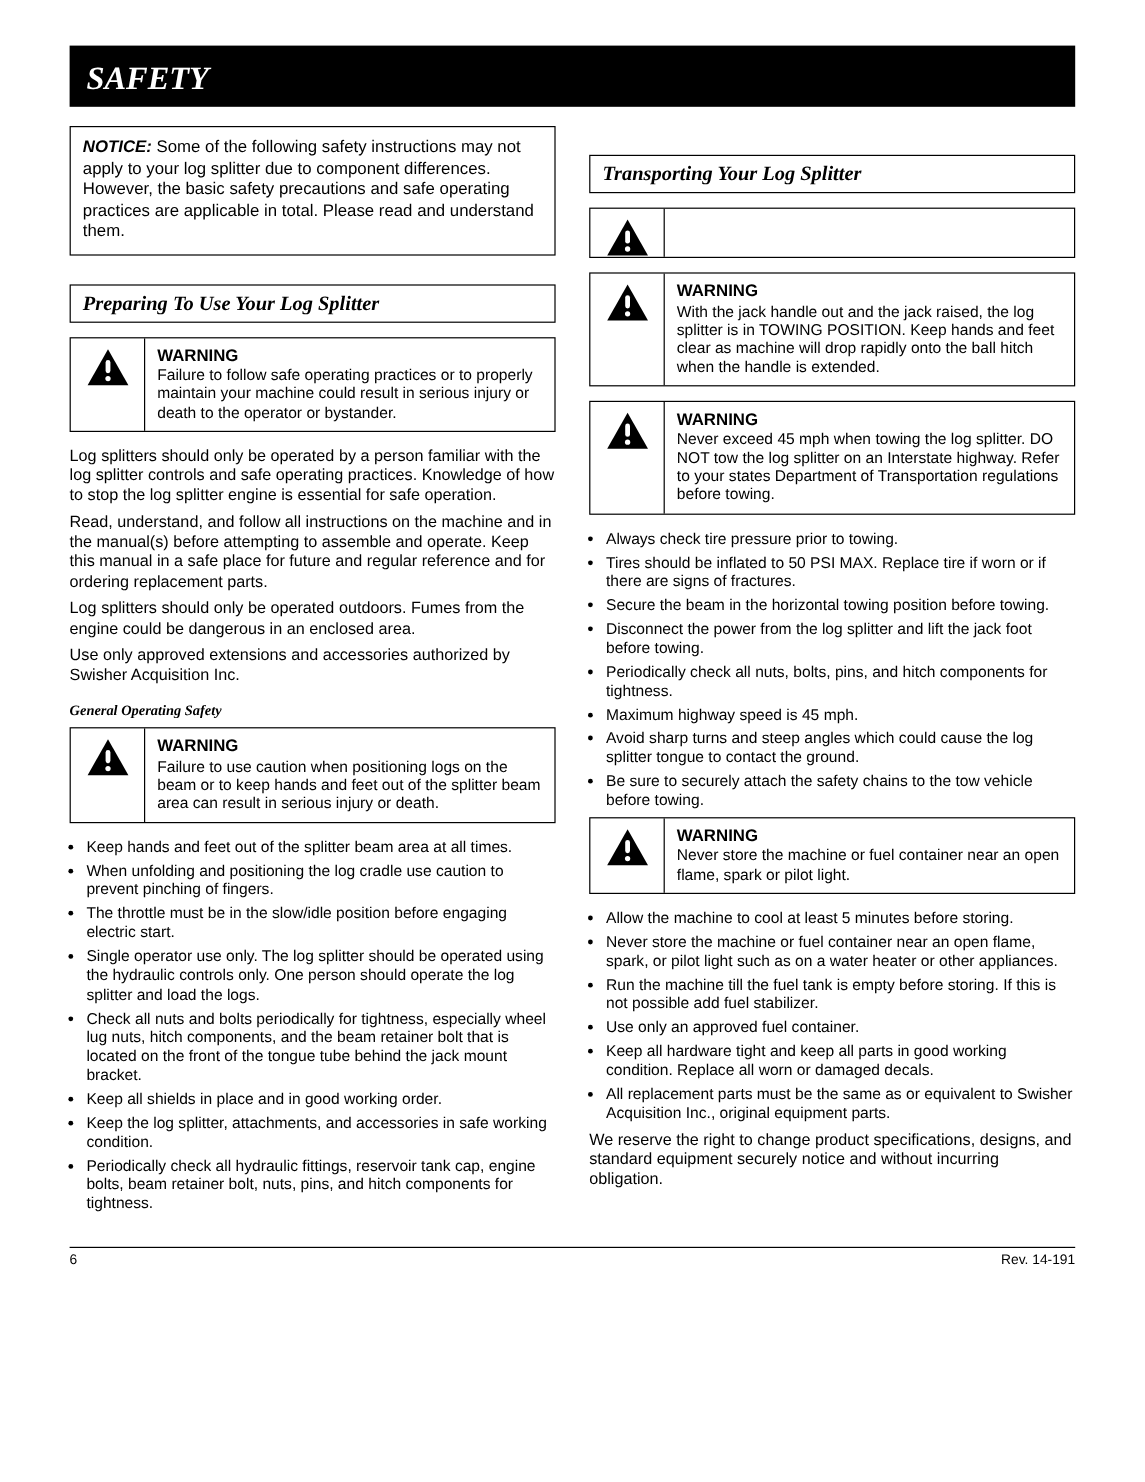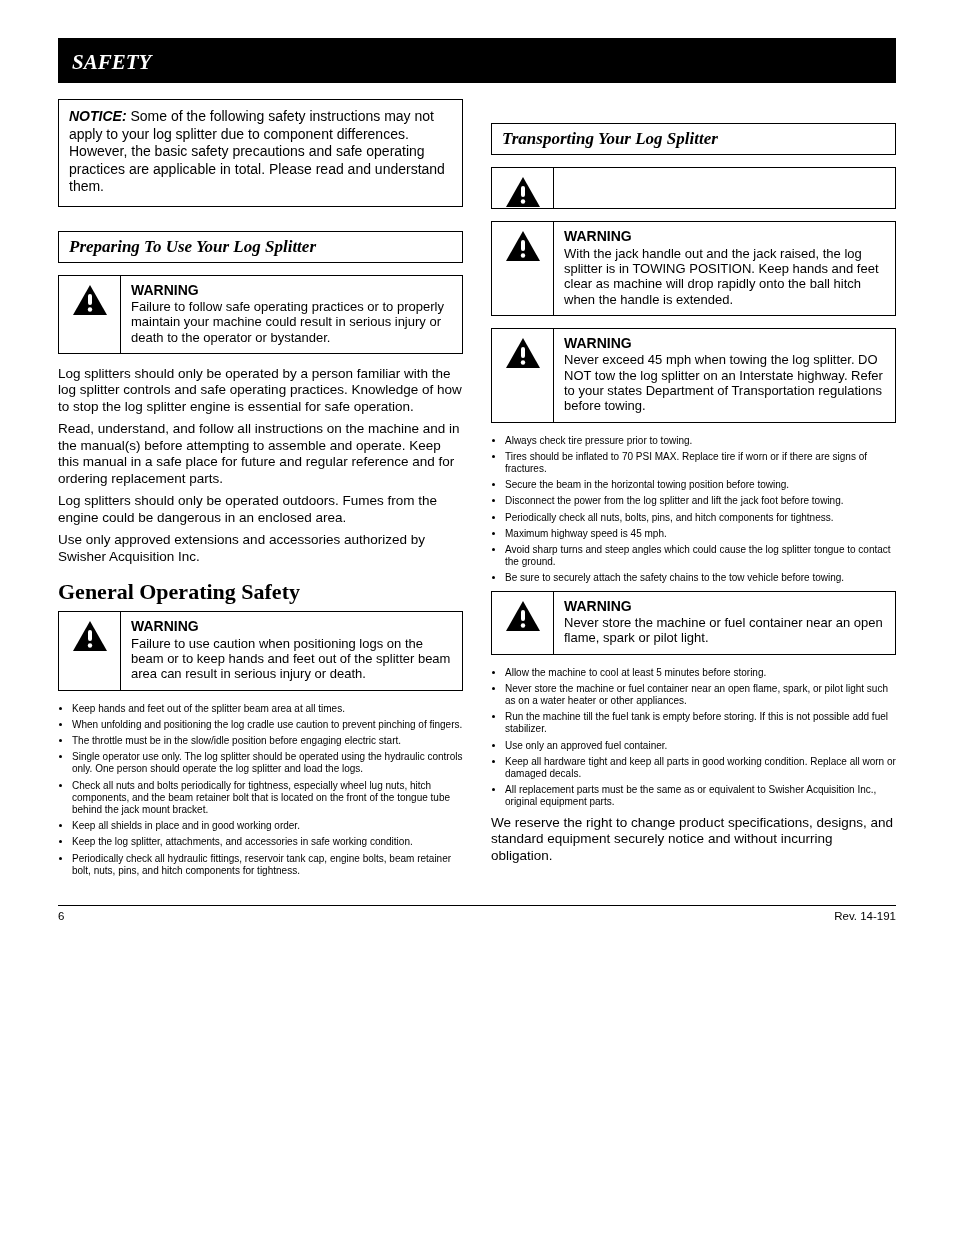--- a/index.html
+++ b/index.html
@@ -14,21 +14,21 @@
     padding: 38px 58px 24px 58px;
   }
   .header-bar {
     background: #000;
     color: #fff;
     padding: 12px 14px 8px 14px;
     margin-bottom: 16px;
   }
   .header-bar .title {
     font-family: "Times New Roman", Times, serif;
-    font-size: 21px;
+    font-size: 27px;
     font-style: italic;
     font-weight: bold;
   }
   .cols {
     display: flex;
     gap: 28px;
   }
   .col {
     flex: 1 1 0;
     min-width: 0;
@@ -80,30 +80,31 @@
     font-size: 14px;
   }
   .body-text {
     font-size: 13.5px;
     line-height: 1.22;
     margin: 6px 0 6px 0;
   }
   ul.bul {
     margin: 4px 0 6px 14px;
     padding: 0;
-    font-size: 10px;
+    font-size: 13px;
     line-height: 1.22;
   }
   ul.bul li {
     margin-bottom: 4px;
   }
   .sect-head {
     font-family: "Times New Roman", Times, serif;
-    font-weight: bold;
-    font-size: 22px;
+    font-style: italic;
+    font-weight: bold;
+    font-size: 12px;
     margin: 14px 0 6px 0;
   }
   .rule {
     border: 0;
     border-top: 1px solid #000;
     margin: 22px 0 4px 0;
   }
   .footer {
     display: flex;
     justify-content: space-between;
@@ -218,21 +219,21 @@
             </svg>
         </div>
         <div class="safety-text-cell">
           <span class="level">WARNING</span>
           <span>Never exceed 45 mph when towing the log splitter. DO NOT tow the log splitter on an Interstate highway. Refer to your states Department of Transportation regulations before towing.</span>
         </div>
       </div>
 
       <ul class="bul" id="right-bul1">
           <li>Always check tire pressure prior to towing.</li>
-          <li>Tires should be inflated to 70 PSI MAX. Replace tire if worn or if there are signs of fractures.</li>
+          <li>Tires should be inflated to 50 PSI MAX. Replace tire if worn or if there are signs of fractures.</li>
           <li>Secure the beam in the horizontal towing position before towing.</li>
           <li>Disconnect the power from the log splitter and lift the jack foot before towing.</li>
           <li>Periodically check all nuts, bolts, pins, and hitch components for tightness.</li>
           <li>Maximum highway speed is 45 mph.</li>
           <li>Avoid sharp turns and steep angles which could cause the log splitter tongue to contact the ground.</li>
           <li>Be sure to securely attach the safety chains to the tow vehicle before towing.</li>
         </ul>
 
 
       <div class="safety-box">

